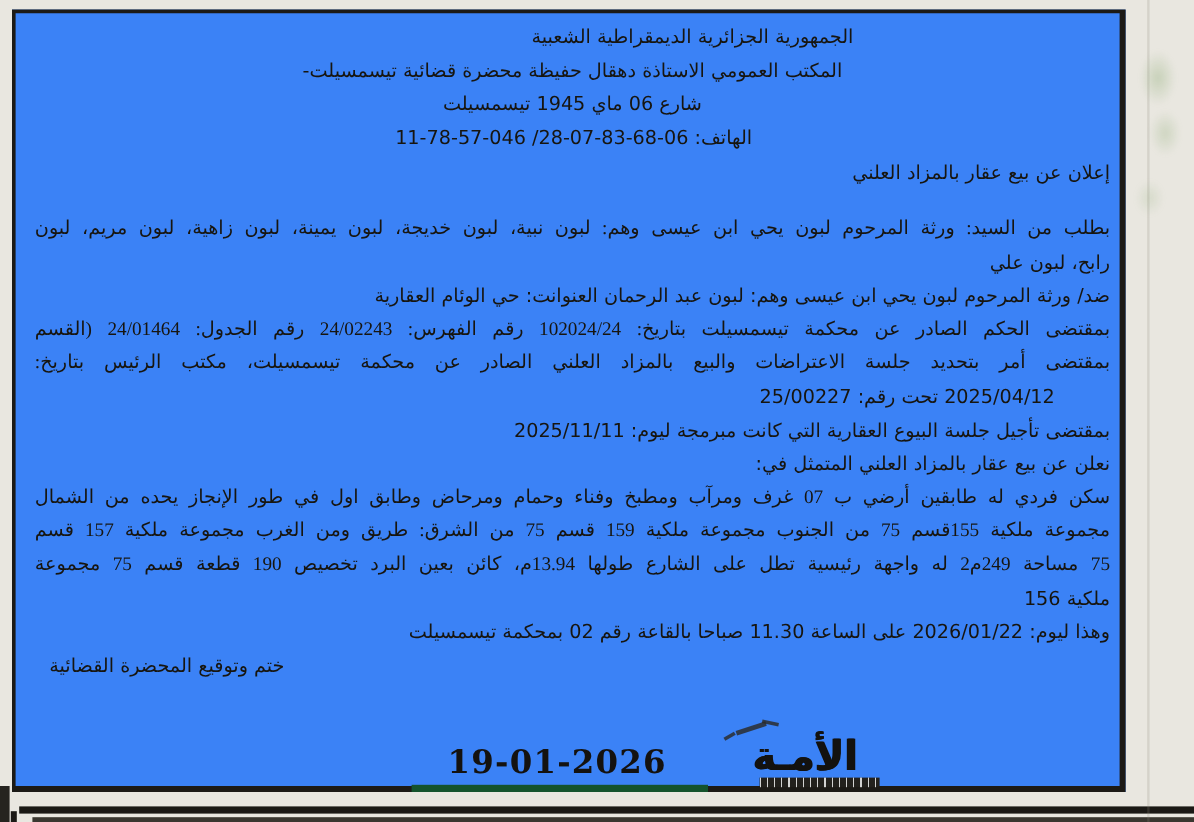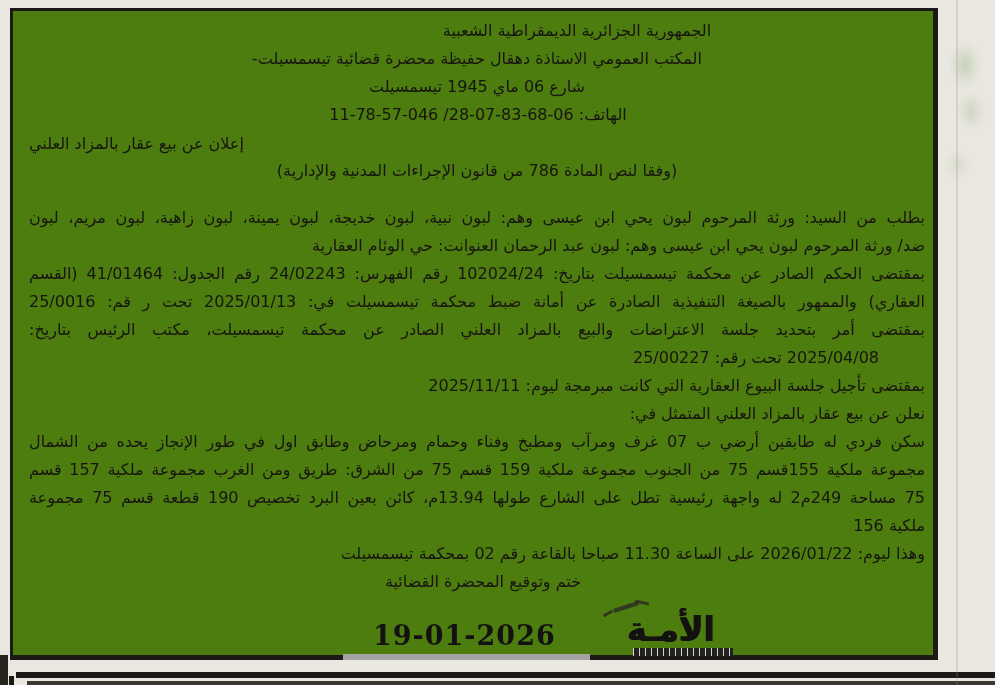--- a/index.html
+++ b/index.html
@@ -7,45 +7,45 @@
     width:995px;height:685px;position:relative;overflow:hidden;
     background:#e9e7e0;
     font-family:"DejaVu Sans", sans-serif;
     color:#17150f;
   }
   
   .frame{
     position:absolute;left:10px;top:8px;width:928px;height:652px;
     box-sizing:border-box;
     border:3px solid #1c1a16;border-right-width:5px;border-bottom-width:5px;
-    background:#4d7c0f;
+    background:#3b82f6;
   }
   .content{
     direction:rtl;
     padding:6px 8px 0 16px;
     font-size:16px;line-height:28px;
     overflow:hidden;height:600px;
   }
   .h{ text-align:center; }
   .h1{ text-align:center; padding-left:200px; }
   .phone{ padding-left:2px; }
-  .title{ text-align:left; line-height:27px; margin-top:1px; }
+  .title{ text-align:right; line-height:27px; margin-top:1px; }
   .subtitle{ text-align:center; line-height:27px; }
   .body-block{ margin-top:20px; }
   .b{ text-align:right; }
-  .bj{ text-align:justify; text-align-last:justify; }
+  .bj{ text-align:justify; text-align-last:justify;font-family:Liberation Serif, serif; }
   .indent{ margin-right:46px; }
-  .signature{ text-align:center; padding-left:12px; }
+  .signature{ text-align:left; padding-left:12px; }
   
   .stamp-date{
     position:absolute;left:330px;bottom:-5px;direction:ltr;
     font-family:"DejaVu Serif","Liberation Serif",serif;
     font-weight:bold;font-size:27px;letter-spacing:1px;color:#141210;
     padding:0 34px 3px 30px;
-    border-bottom:6px solid #a3a3a3;
+    border-bottom:6px solid #14532d;
   }
   .logo{
     position:absolute;left:582px;bottom:-1px;width:152px;height:46px;
   }
   .logo-word{
     direction:rtl;text-align:center;
     font-weight:bold;font-size:33px;line-height:40px;color:#131210;
     text-shadow:0.6px 0 0 #131210, -0.6px 0 0 #131210;
     transform:scaleY(1.04);
   }
@@ -73,29 +73,28 @@
 <body>
 
 <div class="frame">
   <div class="content">
     <div class="h1">الجمهورية الجزائرية الديمقراطية الشعبية</div>
     <div class="h">المكتب العمومي الاستاذة دهقال حفيظة محضرة قضائية تيسمسيلت-</div>
     <div class="h">شارع 06 ماي 1945 تيسمسيلت</div>
     <div class="h phone">الهاتف: 06-68-83-07-28/ 046-57-78-11</div>
 
     <div class="title">إعلان عن بيع عقار بالمزاد العلني</div>
-    <div class="subtitle">(وفقا لنص المادة 786 من قانون الإجراءات المدنية والإدارية)</div>
 
     <div class="body-block">
       <div class="bj">بطلب من السيد: ورثة المرحوم لبون يحي ابن عيسى وهم: لبون نبية، لبون خديجة، لبون يمينة، لبون زاهية، لبون مريم، لبون</div>
+      <div class="b">رابح، لبون علي</div>
       <div class="b">ضد/ ورثة المرحوم لبون يحي ابن عيسى وهم: لبون عبد الرحمان العنوانت: حي الوئام العقارية</div>
-      <div class="bj">بمقتضى الحكم الصادر عن محكمة تيسمسيلت بتاريخ: 102024/24 رقم الفهرس: 24/02243 رقم الجدول: 41/01464 (القسم</div>
-      <div class="bj">العقاري) والممهور بالصيغة التنفيذية الصادرة عن أمانة ضبط محكمة تيسمسيلت في: 2025/01/13 تحت ر قم: 25/0016</div>
+      <div class="bj">بمقتضى الحكم الصادر عن محكمة تيسمسيلت بتاريخ: 102024/24 رقم الفهرس: 24/02243 رقم الجدول: 24/01464 (القسم</div>
       <div class="bj">بمقتضى أمر بتحديد جلسة الاعتراضات والبيع بالمزاد العلني الصادر عن محكمة تيسمسيلت، مكتب الرئيس بتاريخ:</div>
-      <div class="b indent">2025/04/08 تحت رقم: 25/00227</div>
+      <div class="b indent">2025/04/12 تحت رقم: 25/00227</div>
       <div class="b">بمقتضى تأجيل جلسة البيوع العقارية التي كانت مبرمجة ليوم: 2025/11/11</div>
       <div class="b">نعلن عن بيع عقار بالمزاد العلني المتمثل في:</div>
       <div class="bj">سكن فردي له طابقين أرضي ب 07 غرف ومرآب ومطبخ وفناء وحمام ومرحاض وطابق اول في طور الإنجاز يحده من الشمال</div>
       <div class="bj">مجموعة ملكية 155قسم 75 من الجنوب مجموعة ملكية 159 قسم 75 من الشرق: طريق ومن الغرب مجموعة ملكية 157 قسم</div>
       <div class="bj">75 مساحة 249م2 له واجهة رئيسية تطل على الشارع طولها 13.94م، كائن بعين البرد تخصيص 190 قطعة قسم 75 مجموعة</div>
       <div class="b">ملكية 156</div>
       <div class="b">وهذا ليوم: 2026/01/22 على الساعة 11.30 صباحا بالقاعة رقم 02 بمحكمة تيسمسيلت</div>
     </div>
 
     <div class="signature">ختم وتوقيع المحضرة القضائية</div>

